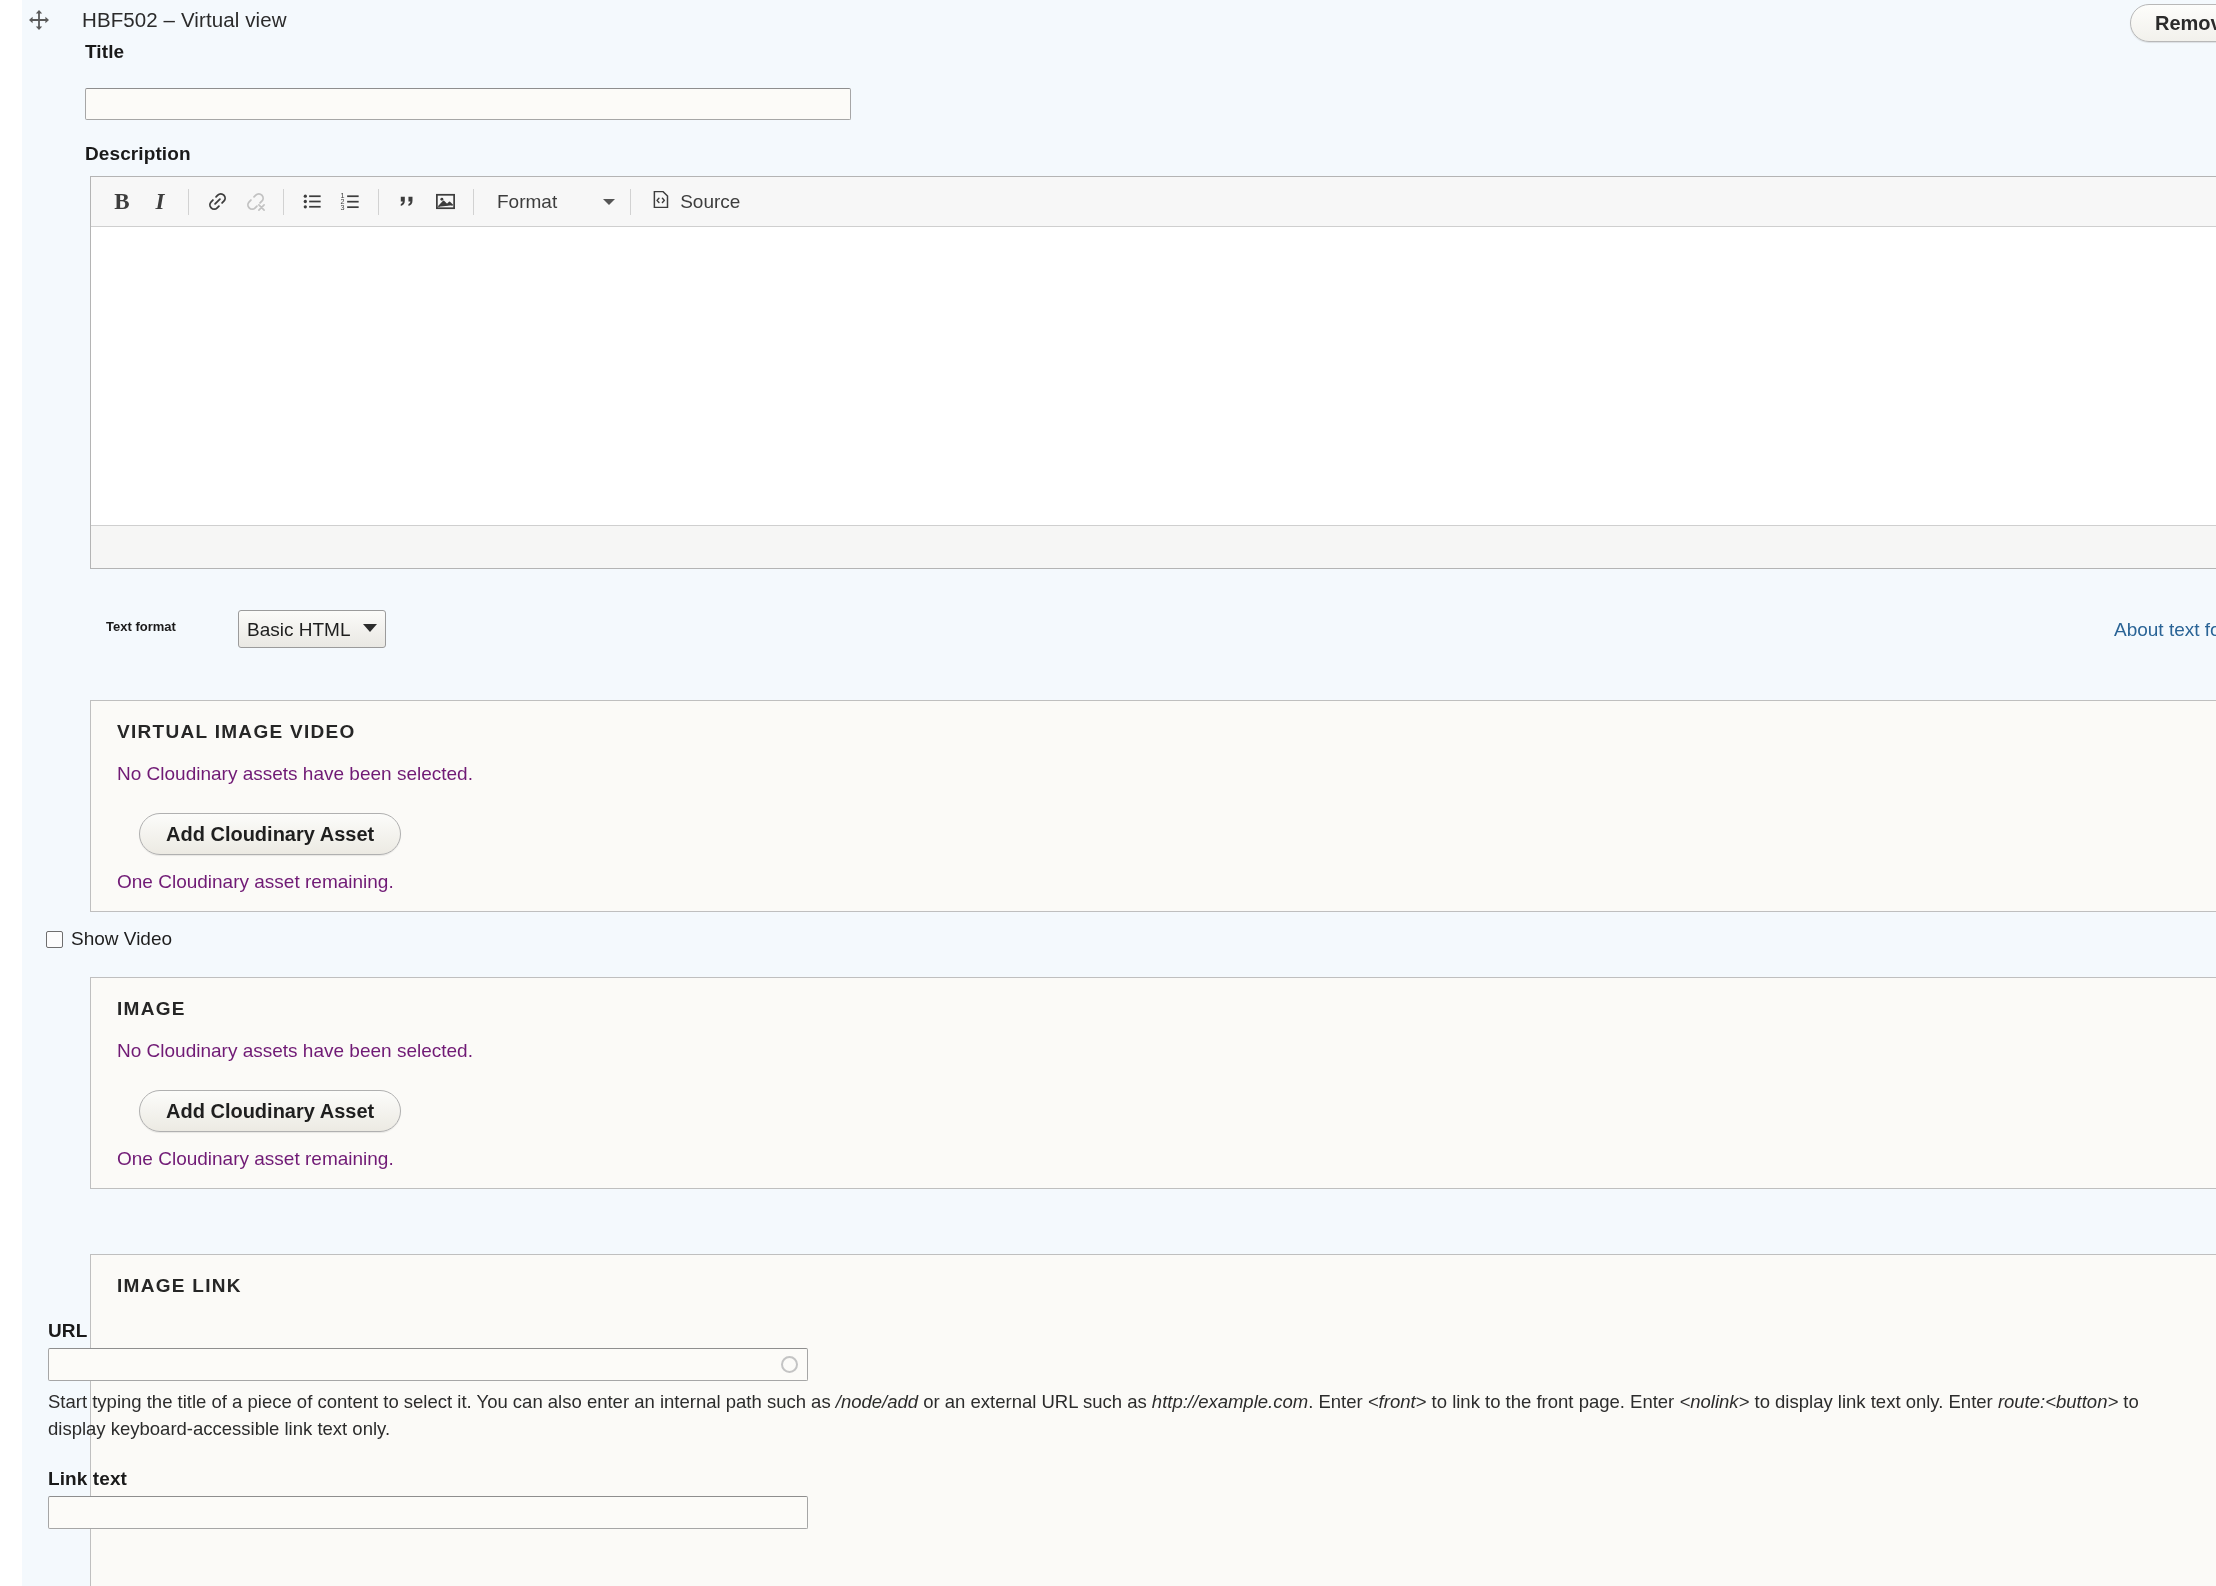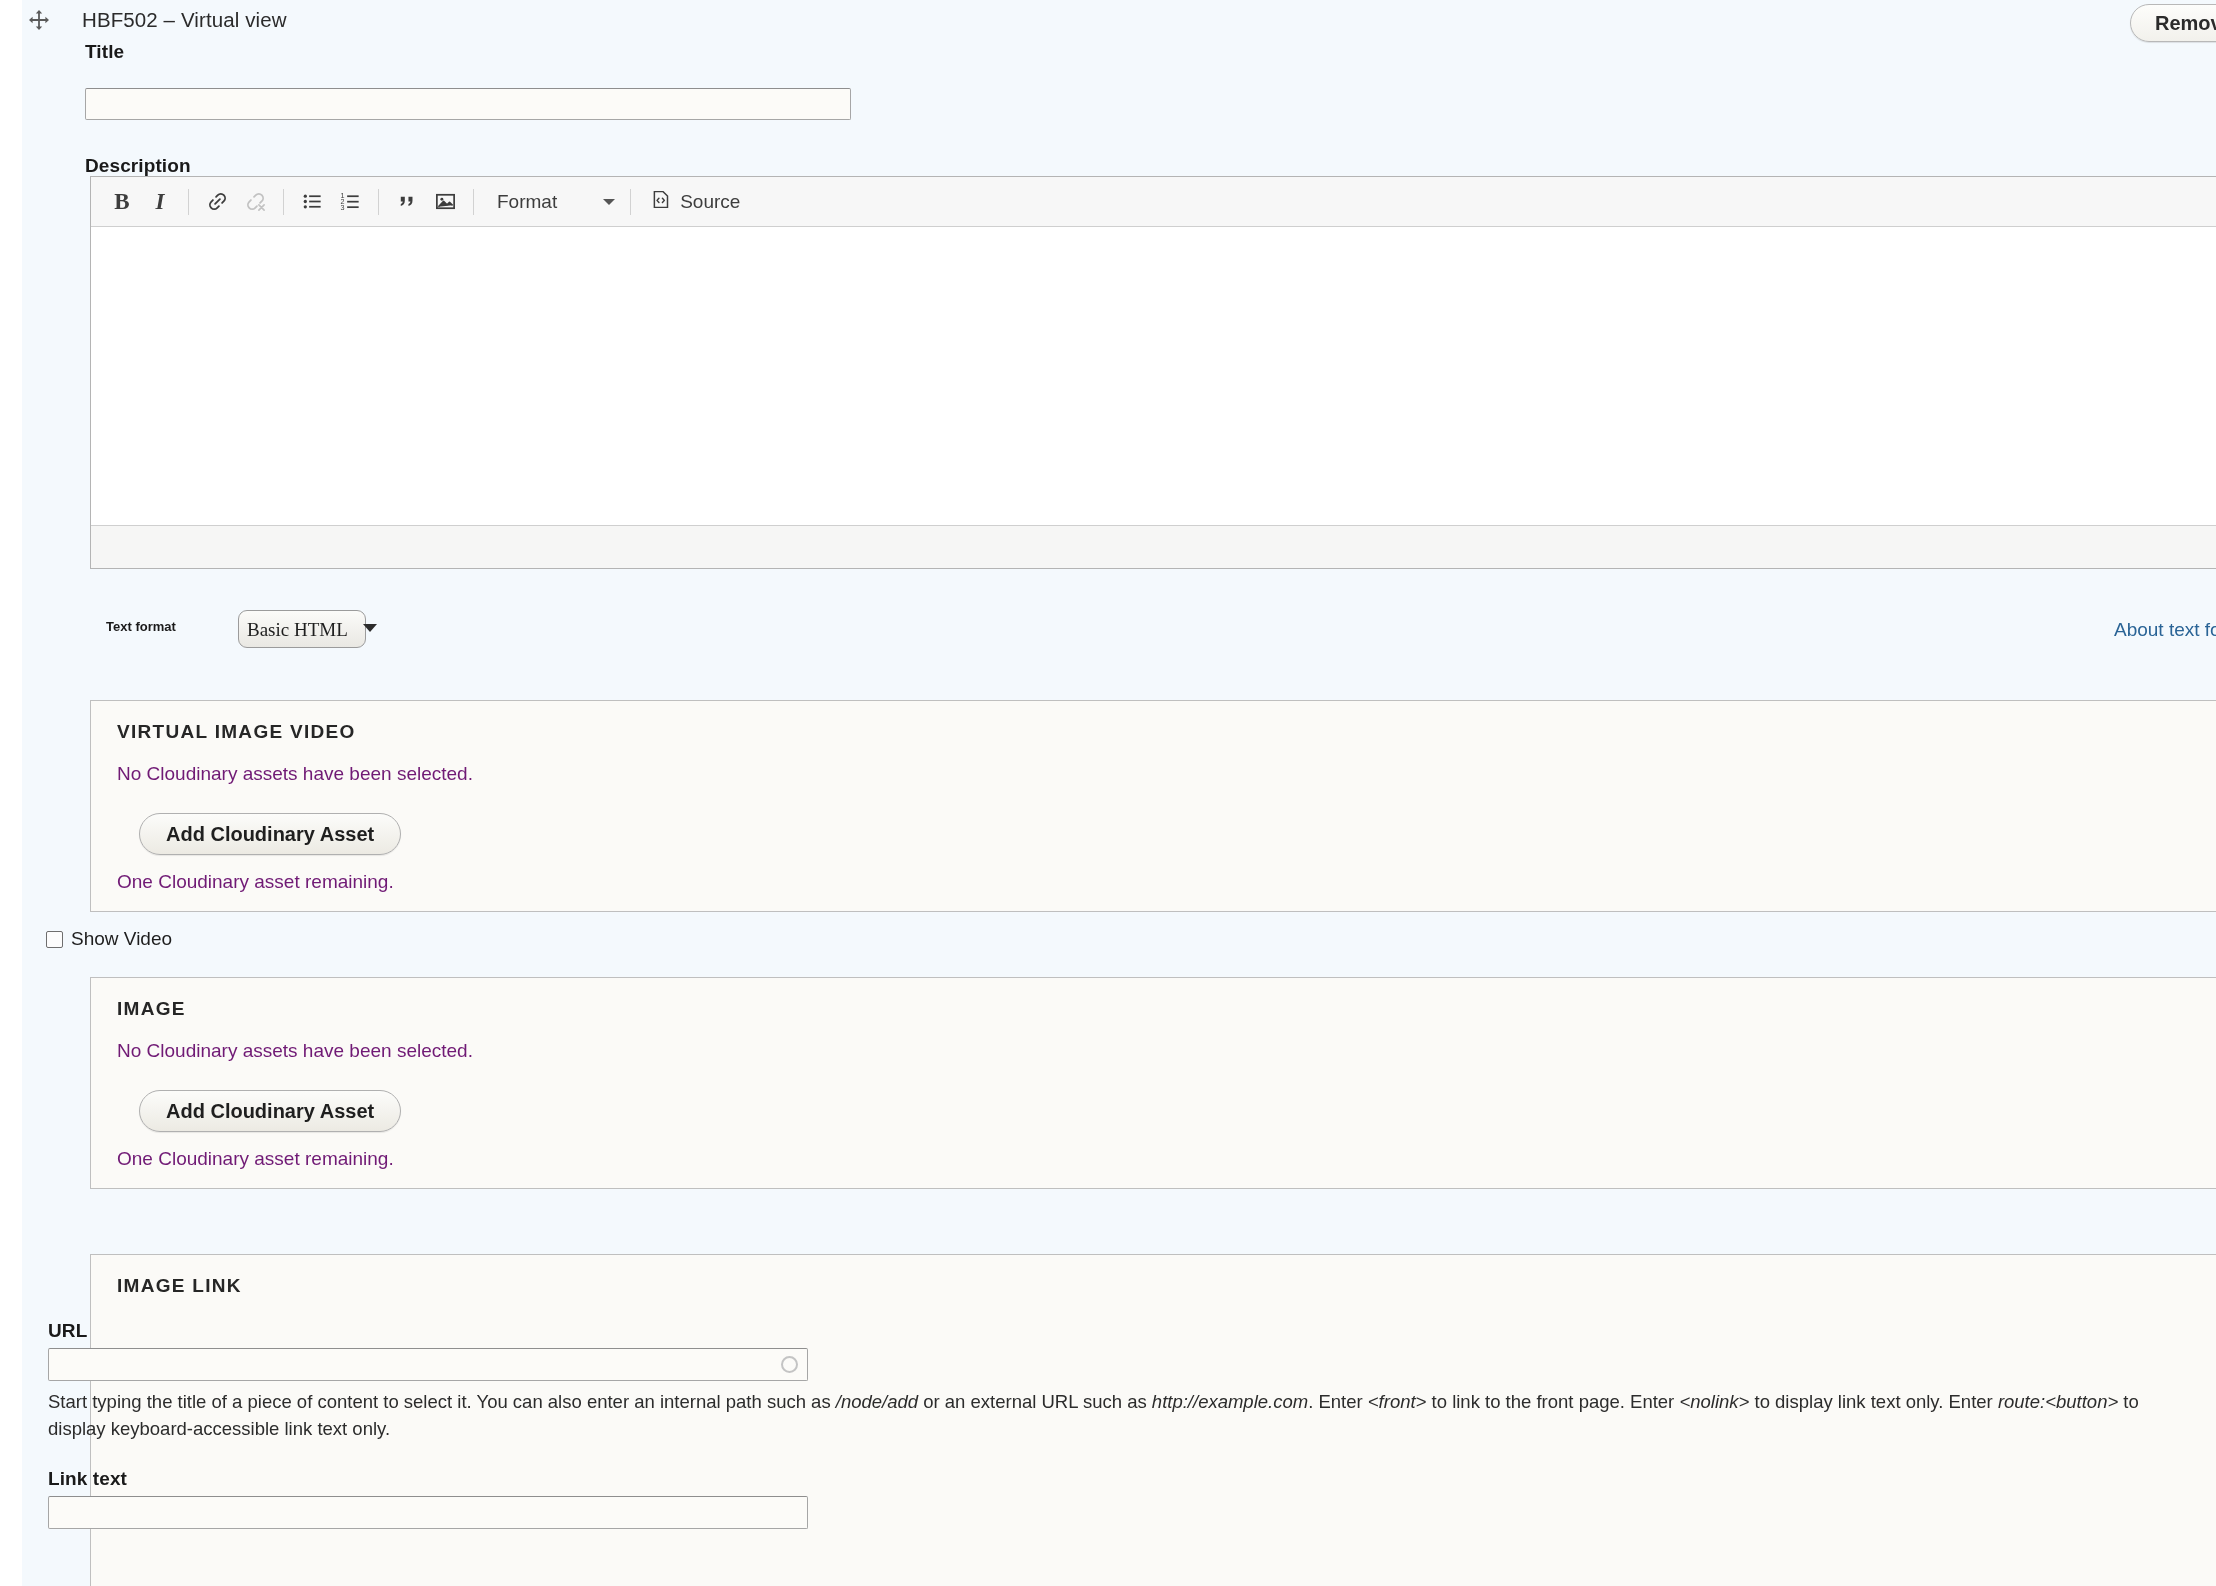--- a/index.html
+++ b/index.html
@@ -80,21 +80,21 @@
     font-family: "Liberation Sans", sans-serif;
     font-size: 18px;
     color: #222;
     padding: 0 8px;
     outline: none;
   }
 
   #title-label { position: absolute; left: 63px; top: 41px; }
   #title-input { position: absolute; left: 63px; top: 88px; width: 766px; }
 
-  #description-label { position: absolute; left: 63px; top: 143px; margin-top: 12px; }
+  #description-label { position: absolute; left: 63px; top: 143px; }
 
   
   #editor-shell {
     position: absolute; left: 68px; top: 176px;
     width: 2150px;
     border: 1px solid #b4b4b4;
     background: #ffffff;
   }
   #editor-toolbar {
     height: 50px;
@@ -156,25 +156,25 @@
   #text-format-row {
     position: absolute; left: 68px; top: 602px;
     width: 2150px; height: 60px;
   }
   #text-format-label {
     position: absolute; left: 16px; top: 17px;
     font-size: 13px; font-weight: bold; color: #1a1a1a;
   }
   #text-format-select {
     position: absolute; left: 148px; top: 8px;
-    width: 128px; height: 38px;
+    width: 148px; height: 38px;
     border: 1px solid #9b9b9b;
-    border-radius: 9px;
+    border-radius: 3px;
     background: linear-gradient(to bottom, #fbfbf9 0%, #e9e8e3 100%);
-    font-family: Liberation Serif, serif;
+    font-family: Liberation Sans, sans-serif;
     font-size: 19px;
     color: #1e1e1e;
     padding: 0 8px;
     cursor: pointer;
     appearance: none;
     -webkit-appearance: none;
   }
   #select-caret {
     position: absolute; left: 273px; top: 22px;
     width: 0; height: 0;

